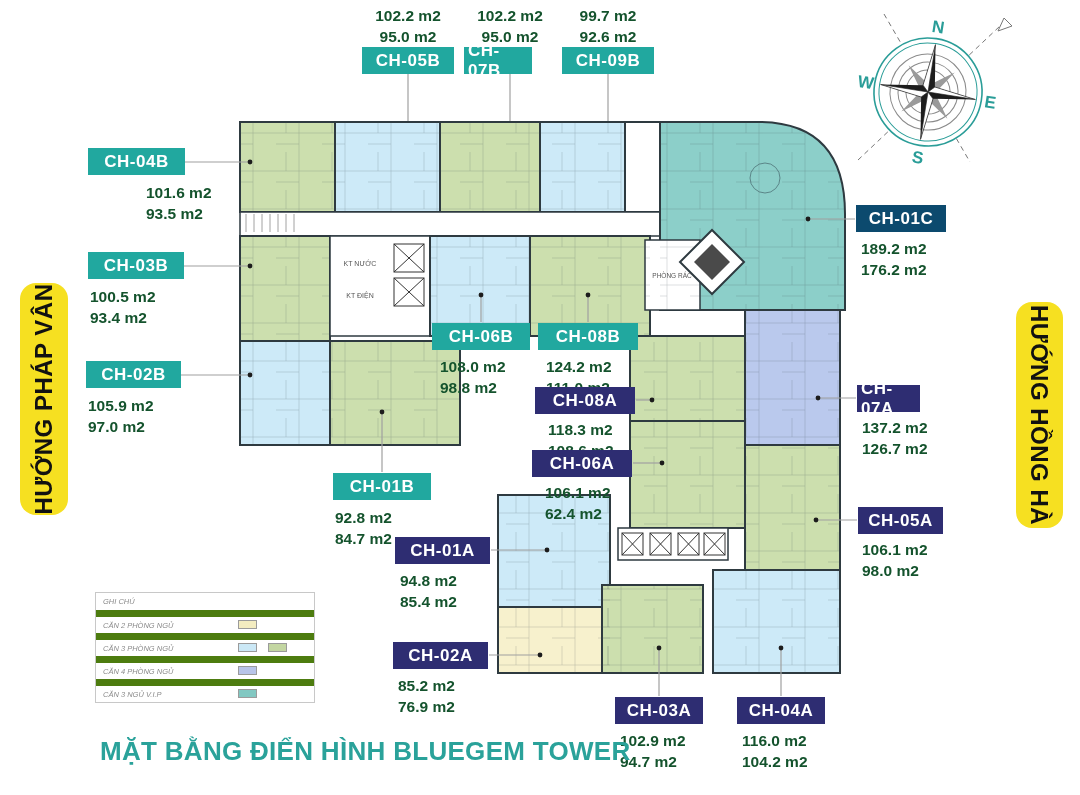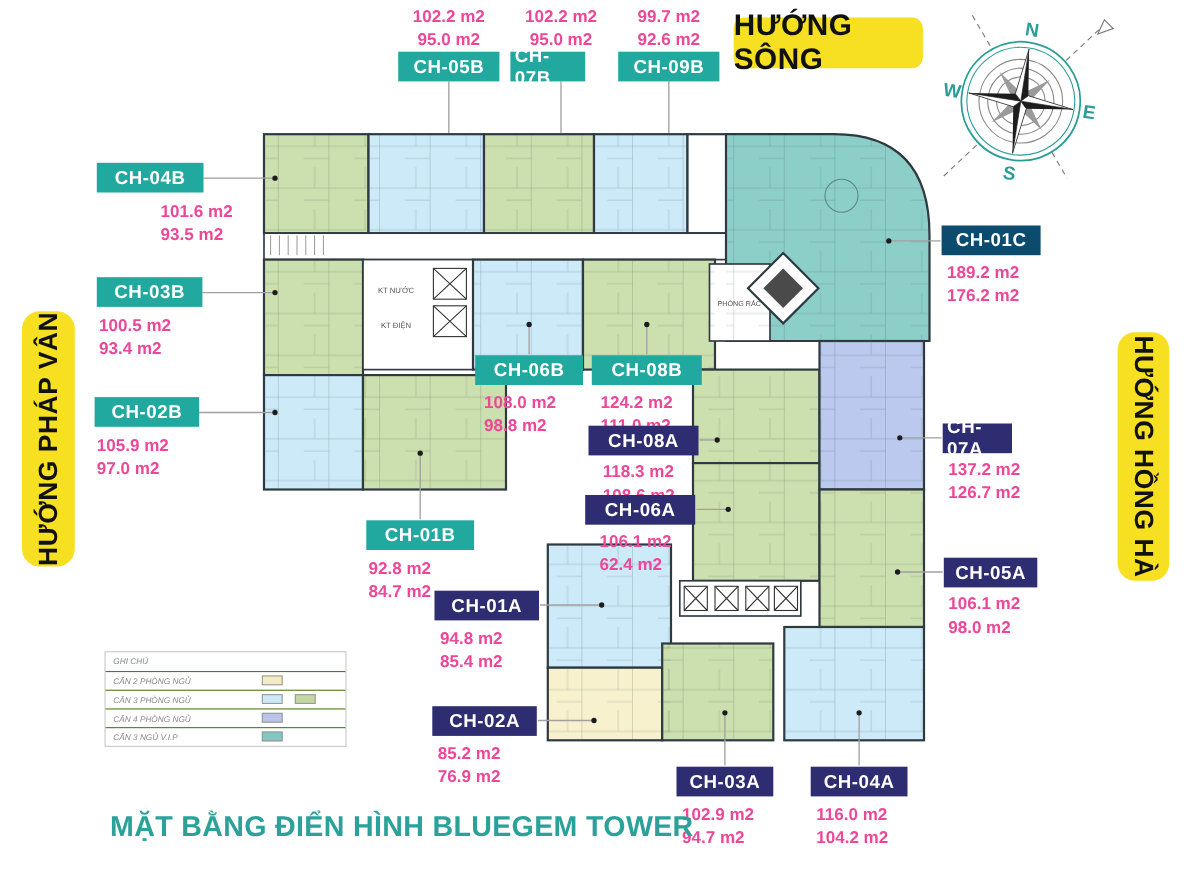--- a/index.html
+++ b/index.html
@@ -6,40 +6,40 @@
   #stage{position:relative;width:1080px;height:795px;background:#fff;overflow:hidden;
          font-family:"Liberation Sans",sans-serif;}
   svg text{font-family:"Liberation Sans",sans-serif;}
 
   
   .chip{position:absolute;height:27px;display:flex;align-items:center;justify-content:center;
         color:#fff;font-size:17px;font-weight:600;letter-spacing:.5px;padding:0 4px;box-sizing:border-box;}
   .chip.teal{background:#21a89f;}
   .chip.navy{background:#2e2d72;}
   .chip.red{background:#0c4a6e;text-align:right;}
-  .areas{position:absolute;font-size:15.5px;line-height:21px;color:#ec4899;font-weight:600;white-space:nowrap;}
+  .areas{position:absolute;font-size:15.5px;line-height:21px;color:#14532d;font-weight:600;white-space:nowrap;}
   .areas.center{text-align:center;width:120px;}
 
   
   .hbanner{position:absolute;left:667px;top:16px;width:172px;height:46px;background:#f6e021;
            border-radius:10px;display:flex;align-items:center;justify-content:center;
            font-size:27px;font-weight:800;color:#111;letter-spacing:.5px;}
   .vbanner{position:absolute;background:#f6e021;border-radius:16px;display:flex;
            align-items:center;justify-content:center;}
   .vbanner span{font-weight:800;color:#111;font-size:24px;letter-spacing:.5px;white-space:nowrap;display:block;}
   .rot-ccw{transform:rotate(-90deg);}
   .rot-cw{transform:rotate(90deg);}
   #banner-left{left:20px;top:283px;width:48px;height:232px;}
   #banner-right{left:1016px;top:302px;width:47px;height:226px;}
 
   
   #legend{position:absolute;left:95px;top:592px;width:220px;background:#fff;
           border:1px solid #c8c8c8;font-size:7.5px;color:#8b8b8b;box-sizing:border-box;font-style:italic;}
   .lg-row{position:relative;display:flex;align-items:center;height:16px;
-          border-top:1px solid #4d7c0f;padding:0 7px;}
+          border-top:7px solid #4d7c0f;padding:0 7px;}
   .lg-row.first{border-top:none;height:17px;}
   .sw{position:absolute;width:19px;height:9px;top:3px;border:1px solid #9b9b9b;box-sizing:border-box;}
   .sw1{left:142px;} .sw2{left:172px;}
   .sw-y{background:#f3ecc0;} .sw-b{background:#cbe8f6;} .sw-g{background:#c3d6a2;}
   .sw-p{background:#b8c4e8;} .sw-t{background:#82c8c2;}
 
   #title{position:absolute;left:100px;top:736px;font-size:26px;font-weight:800;
          color:#2aa29a;letter-spacing:.3px;}
 </style>
 </head>
@@ -185,21 +185,20 @@
         <polygon points="-48,0 0,0 -6,6" fill="#fff" stroke="#1d1d1d" stroke-width="0.6"></polygon>
         <text x="0" y="-60" font-size="17" font-weight="bold" fill="#2a9d98" text-anchor="middle">N</text>
         <text x="63" y="6" font-size="17" font-weight="bold" fill="#2a9d98" text-anchor="middle">E</text>
         <text x="0" y="72" font-size="17" font-weight="bold" fill="#2a9d98" text-anchor="middle">S</text>
         <text x="-63" y="6" font-size="17" font-weight="bold" fill="#2a9d98" text-anchor="middle">W</text>
       </g>
     </g>
   </svg>
 
   
-  <div class="hbanner">HƯỚNG SÔNG</div>
   <div id="banner-left" class="vbanner">
     <span class="rot-ccw">HƯỚNG PHÁP VÂN</span>
   </div>
   <div id="banner-right" class="vbanner">
     <span class="rot-cw">HƯỚNG HỒNG HÀ</span>
   </div>
 
   
   
   <div class="areas center" style="left:348px;top:5px;">

